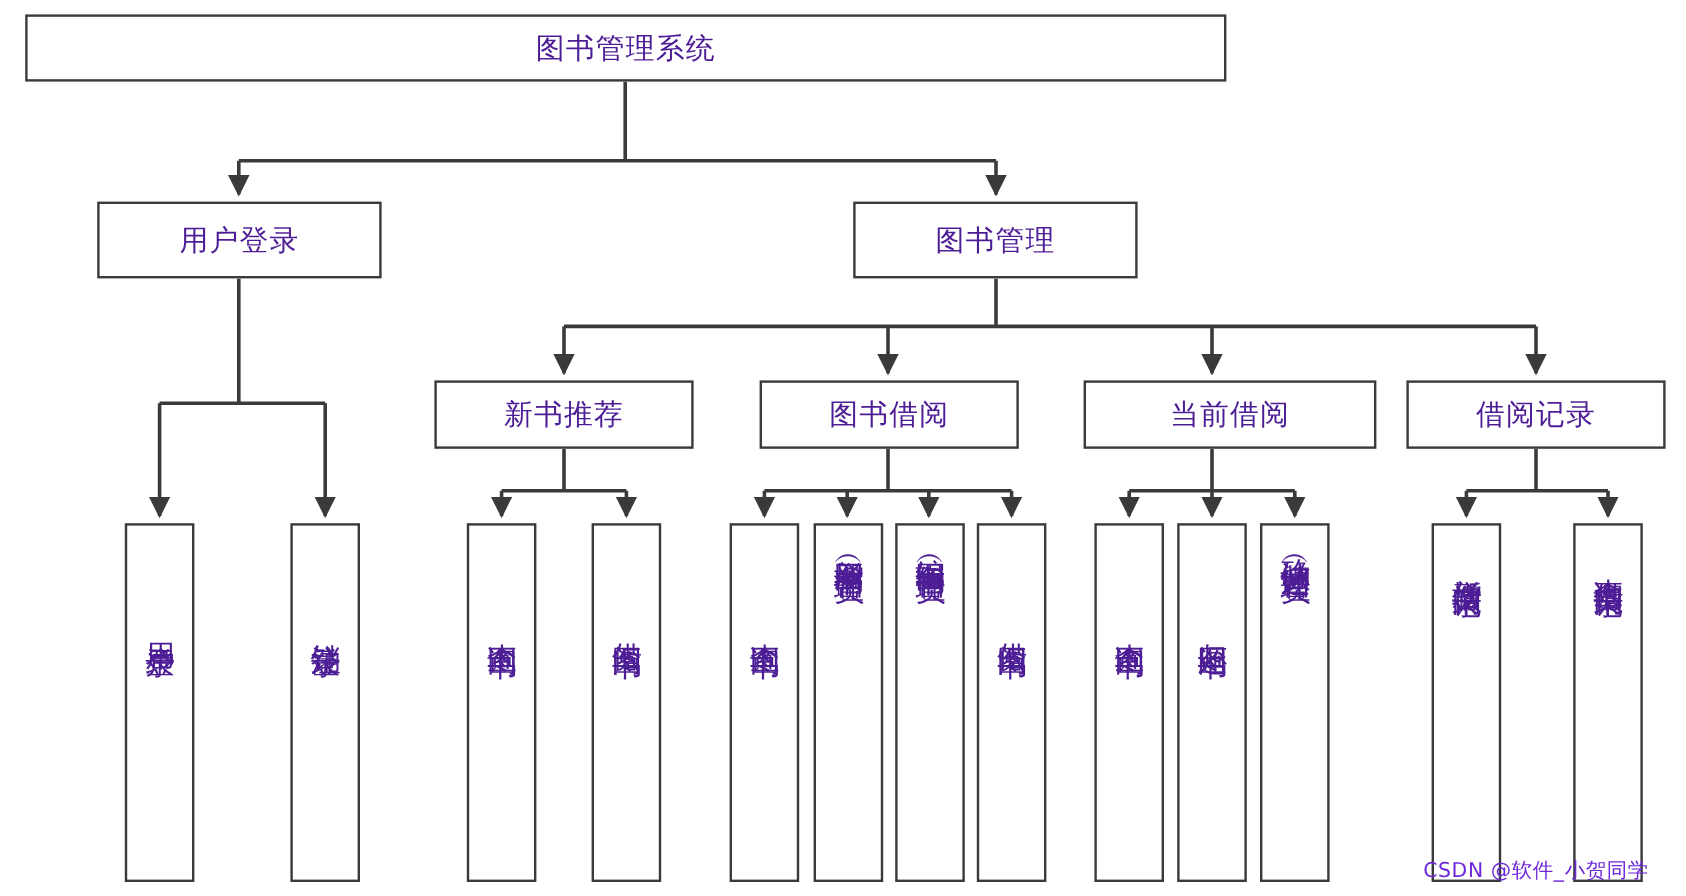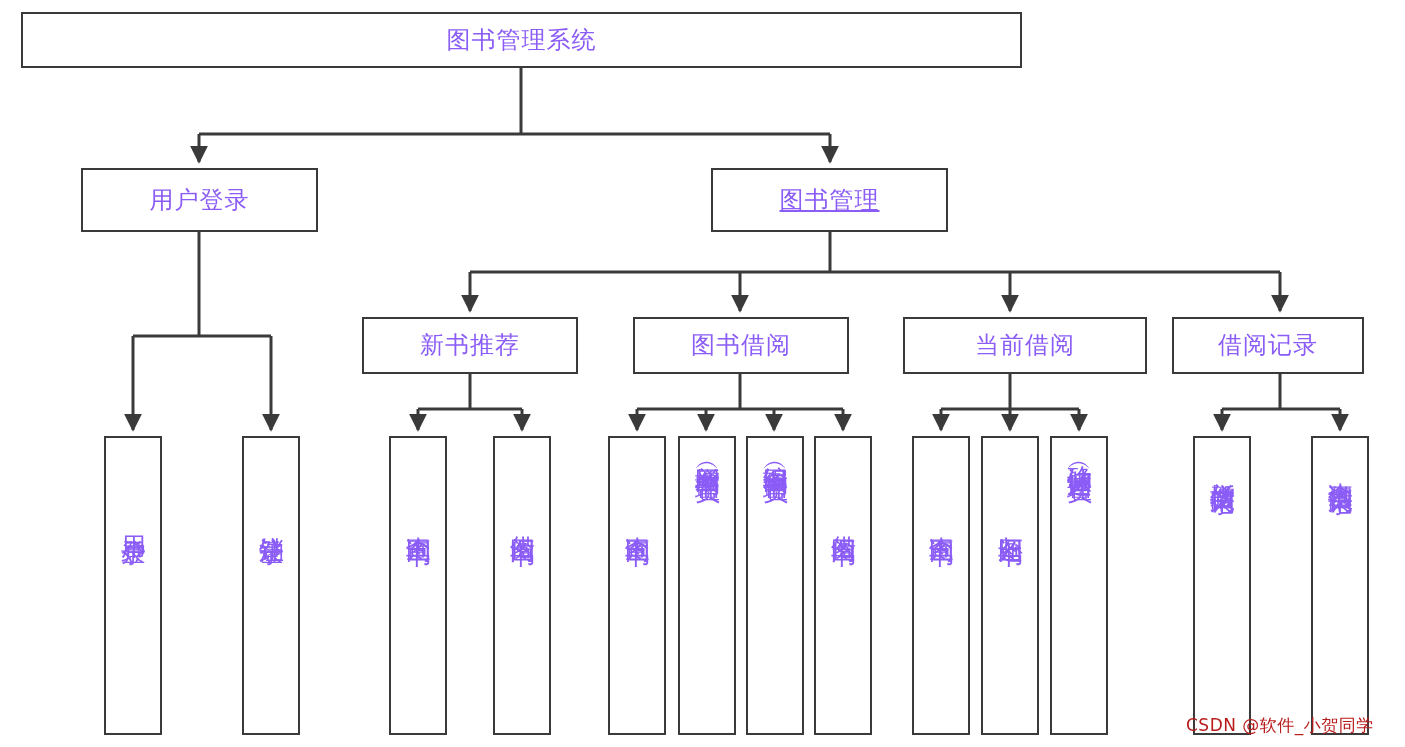--- a/index.html
+++ b/index.html
@@ -25,21 +25,21 @@
     height: 747px;
   }
   .node {
     position: absolute;
     box-sizing: border-box;
     background: #ffffff;
     border: 2px solid #3a3a3a;
     display: flex;
     align-items: center;
     justify-content: center;
-    color: #8b5cf6;
+    color: #4c1d95;
   }
   .node-h {
     font-size: 24px;
     line-height: 1.1;
     letter-spacing: 1px;
     white-space: nowrap;
   }
   .node-v {
     align-items: flex-start;
     padding-top: 6px;
@@ -60,21 +60,21 @@
     margin-top: 18px;
   }
   .leaf-tall .vlabel {
     margin-top: 2px;
   }
   #watermark {
     position: absolute;
     left: 1186px;
     top: 714px;
     font-size: 17px;
-    color: #b91c1c;
+    color: #6d28d9;
     white-space: nowrap;
     letter-spacing: 0.5px;
     pointer-events: none;
   }
 </style>
 </head>
 <body>
 
 <div id="canvas">
 
@@ -128,34 +128,34 @@
     </g>
   </svg>
 
   <div class="node node-h" style="left:21px; top:12px; width:1001px; height:56px;">
     <span>图书管理系统</span>
   </div>
 
   <div class="node node-h" style="left:81px; top:168px; width:237px; height:64px;">
     <span>用户登录</span>
   </div>
-  <div class="node node-h" style="left:711px; top:168px; width:237px; height:64px;text-decoration:underline;">
+  <div class="node node-h" style="left:711px; top:168px; width:237px; height:64px;">
     <span>图书管理</span>
   </div>
 
   <div class="node node-h" style="left:362px; top:317px; width:216px; height:57px;align-items:center;">
     <span>新书推荐</span>
   </div>
   <div class="node node-h" style="left:633px; top:317px; width:216px; height:57px;">
     <span>图书借阅</span>
   </div>
   <div class="node node-h" style="left:903px; top:317px; width:244px; height:57px;">
     <span>当前借阅</span>
   </div>
-  <div class="node node-h" style="left:1172px; top:317px; width:192px; height:57px;">
+  <div class="node node-h" style="left:1172px; top:317px; width:216px; height:57px;">
     <span>借阅记录</span>
   </div>
 
   <div class="node node-v leaf-short" style="left:104px; top:436px; width:58px; height:299px;">
     <span class="vlabel">用户登录</span>
   </div>
   <div class="node node-v leaf-short" style="left:242px; top:436px; width:58px; height:299px;">
     <span class="vlabel">注销登录</span>
   </div>
 

